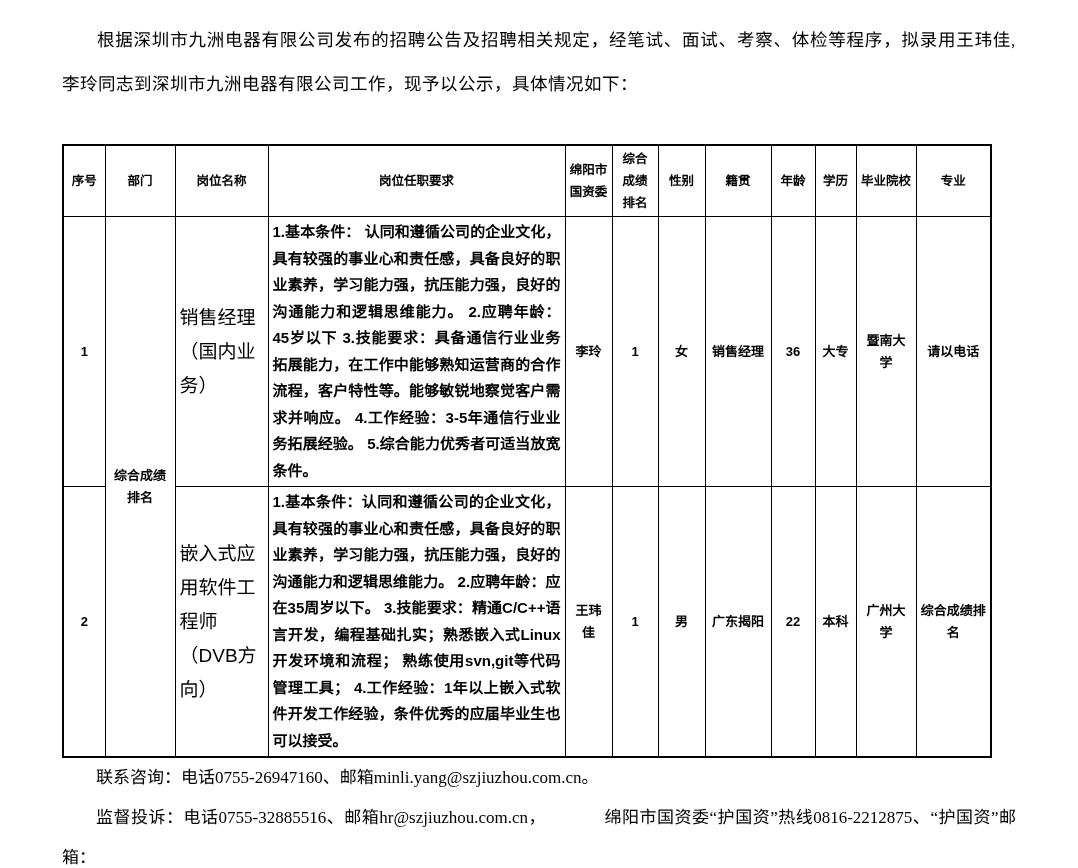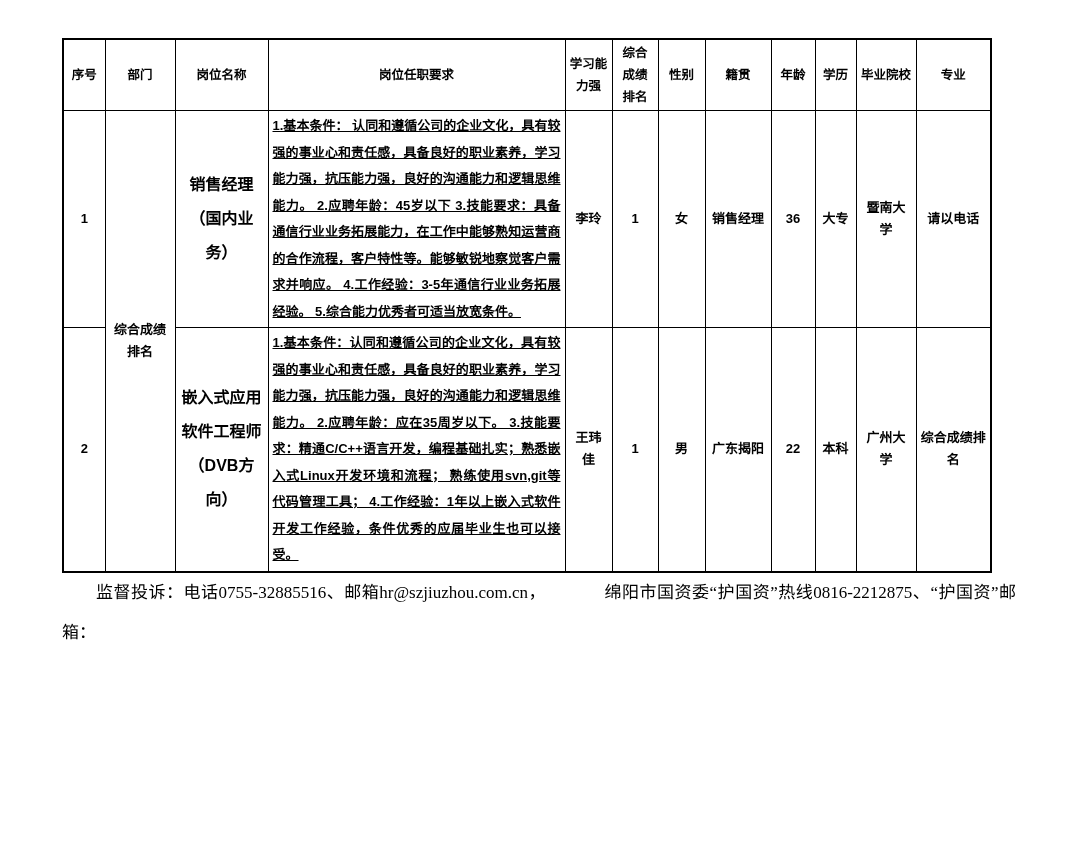--- a/index.html
+++ b/index.html
@@ -41,29 +41,28 @@
   table.recruit th{
     font-size:12.5px;
     font-weight:bold;
     text-align:center;
     line-height:22px;
   }
   tr.hdr{height:58px;}
   tr.r1{height:185px;}
   tr.r2{height:190px;}
   td.c{ text-align:center; font-size:13px; font-weight:600; line-height:22px;}
-  td.pos{ text-align:center; font-size:16px; font-weight:700; line-height:34px; padding-left:8px; padding-right:6px;}
+  td.pos{ text-align:left; font-size:19px; font-weight:400; line-height:34px; padding-left:8px; padding-right:6px;}
   td.req{
     text-align:left;
-    font-size:13px;
+    font-size:15px;
     font-weight:600;
     line-height:26.5px;
     padding:4px 8px;
     text-align:justify;
-    text-decoration:underline;
   }
   
   .pubPeriod{
     margin:44px 62px 0 62px;
     font-size:17px;
     line-height:42px;
     text-indent:2em;
     text-align:justify;
   }
   .contactLine{
@@ -79,20 +78,21 @@
     text-indent:2em;
     text-align:justify;
   }
   .gap{display:inline-block;width:58px;}
 </style>
 </head>
 <body>
 
 <div class="page">
 
+  <p class="intro">根据深圳市九洲电器有限公司发布的招聘公告及招聘相关规定，经笔试、面试、考察、体检等程序，拟录用王玮佳,李玲同志到深圳市九洲电器有限公司工作，现予以公示，具体情况如下：</p>
 
   <table class="recruit">
     <colgroup>
       <col style="width:42px">
         <col style="width:70px">
         <col style="width:93px">
         <col style="width:297px">
       <col style="width:47px">
         <col style="width:46px">
         <col style="width:47px">
@@ -101,21 +101,21 @@
         <col style="width:41px">
         <col style="width:60px">
         <col style="width:75px">
     </colgroup>
     <tbody>
         <tr class="hdr">
       <th>序号</th>
       <th>部门</th>
       <th>岗位名称</th>
       <th>岗位任职要求</th>
-      <th>学习能力强</th>
+      <th>绵阳市国资委</th>
       <th>综合成绩排名</th>
       <th>性别</th>
       <th>籍贯</th>
       <th>年龄</th>
       <th>学历</th>
       <th>毕业院校</th>
       <th>专业</th>
     </tr>
     <tr class="r1">
       <td class="c">1</td>
@@ -141,16 +141,17 @@
       <td class="c">广东揭阳</td>
       <td class="c">22</td>
       <td class="c">本科</td>
       <td class="c">广州大学</td>
       <td class="c">综合成绩排名</td>
     </tr>
   </tbody>
     </table>
 
 
+  <p class="contactLine">联系咨询：电话0755-26947160、邮箱minli.yang@szjiuzhou.com.cn。</p>
 
   <p class="superviseLine"><span>监督投诉：电话0755-32885516、邮箱hr@szjiuzhou.com.cn，</span><span class="gap"></span><span>绵阳市国资委“护国资”热线0816-2212875、“护国资”邮箱：</span></p>
 
 </div>
 
 </body></html>

